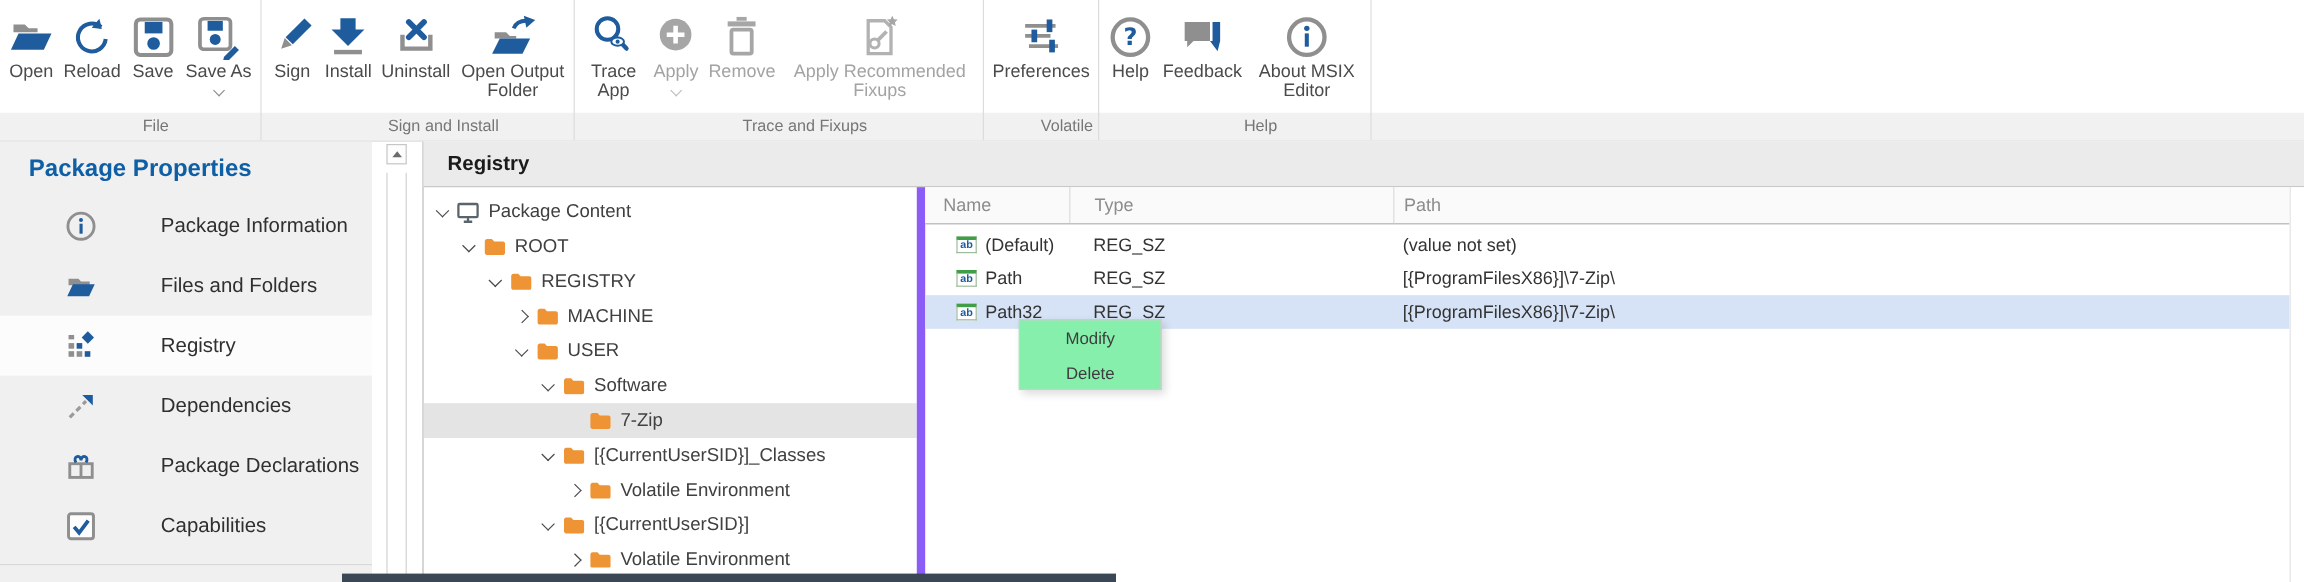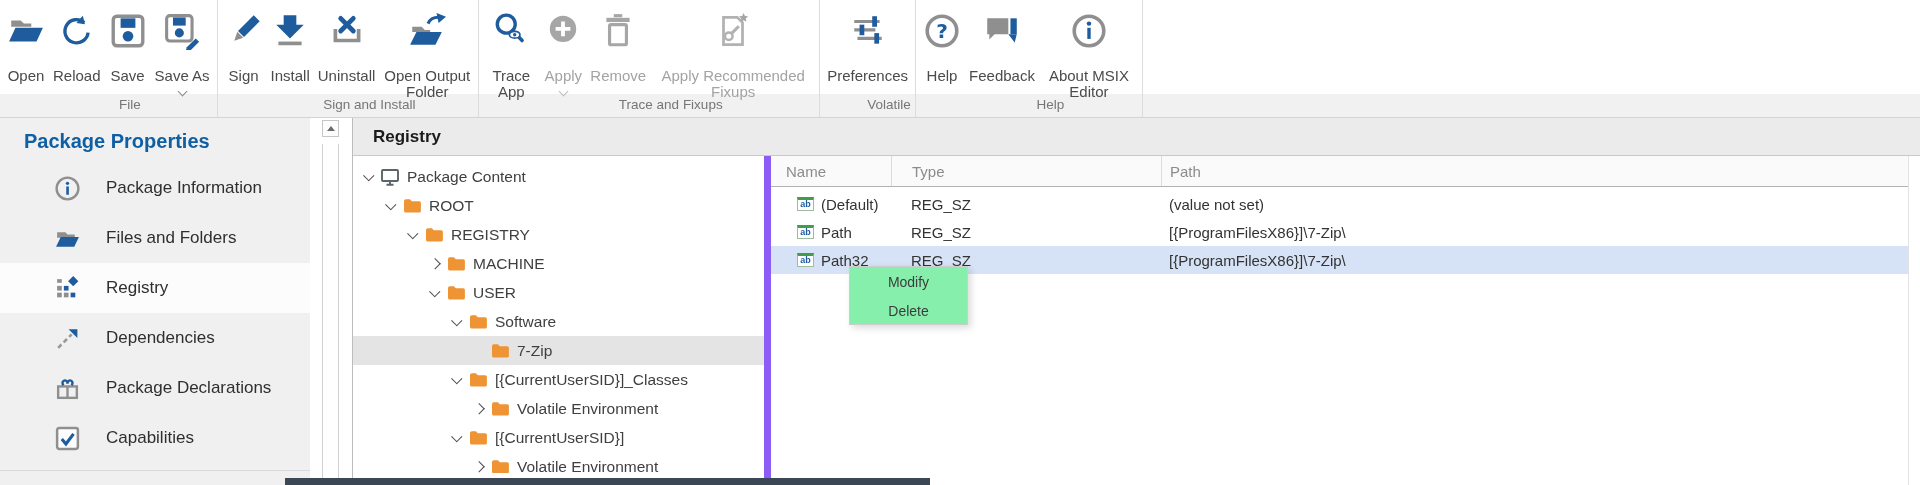--- a/index.html
+++ b/index.html
@@ -13,34 +13,34 @@
   .ribbon { position:absolute; left:0; top:0; width:1920px; height:118px;
             border-bottom:1px solid #d4d4d4; background:#fff; display:flex; }
   .label-strip { position:absolute; left:0; bottom:0; width:1920px; height:23px; background:#f1f1f1; }
   .rgroup { position:relative; display:flex; align-items:flex-start;
             padding:8px 3px 23px 3px; border-right:1px solid #dcdcdc; }
   .rgroup-fill { flex:1; border-right:none; }
   .glabel { position:absolute; left:0; right:0; bottom:0; height:23px;
             font-size:13.5px; color:#767676; text-align:center; line-height:22px;padding-left:43px; }
   .rbtn { display:flex; flex-direction:column; align-items:center; min-width:46px; padding:2px 4px; cursor:default; }
   .rbtn .icon { height:42px; display:flex; align-items:center; justify-content:center; }
-  .rbtn .lbl { font-size:15px; line-height:16px; color:#4b4b4b; text-align:center;margin-top:16px; }
+  .rbtn .lbl { font-size:15px; line-height:16px; color:#4b4b4b; text-align:center; }
   .rbtn.disabled .lbl { color:#a3a3a3; }
   .w50  { max-width:50px; }
   .w88  { max-width:88px; }
   .w158 { max-width:158px; }
   .w92  { max-width:92px; }
   .mini-chev { width:7px; height:7px; border-right:1.6px solid #8a8a8a; border-bottom:1.6px solid #8a8a8a;
                transform:rotate(45deg); margin-top:4px; }
   .mini-chev.dis { border-color:#bdbdbd; }
 
   
   .sidebar { position:absolute; left:0; top:118px; width:310px; height:367px; background:#f0f0f0; }
   .sb-title { padding:12px 0 10px 24px; font-size:20px; font-weight:bold; color:#0f5fa5; }
-  .sb-item { height:50px; display:flex; align-items:center; padding-left:52px; cursor:default; }
+  .sb-item { height:50px; display:flex; align-items:center; padding-left:52px; cursor:default;gap:28px; }
   .sb-item.selected { background:#fcfcfc; }
   .sb-icon { width:30px; display:flex; justify-content:center; }
   .sb-lbl { margin-left:24px; font-size:17px; color:#2f2f2f; }
   .sb-divider { border-top:1px solid #d9d9d9; margin-top:7px; }
 
   
   .sb-scroll { position:absolute; left:322px; top:120px; width:17px; height:365px; }
   .sb-scroll .sbtn { width:17px; height:17px; border:1px solid #c6c6c6; background:#fdfdfd;
                      display:flex; align-items:center; justify-content:center; }
   .tri-up { width:0; height:0; border-left:4px solid transparent; border-right:4px solid transparent;

